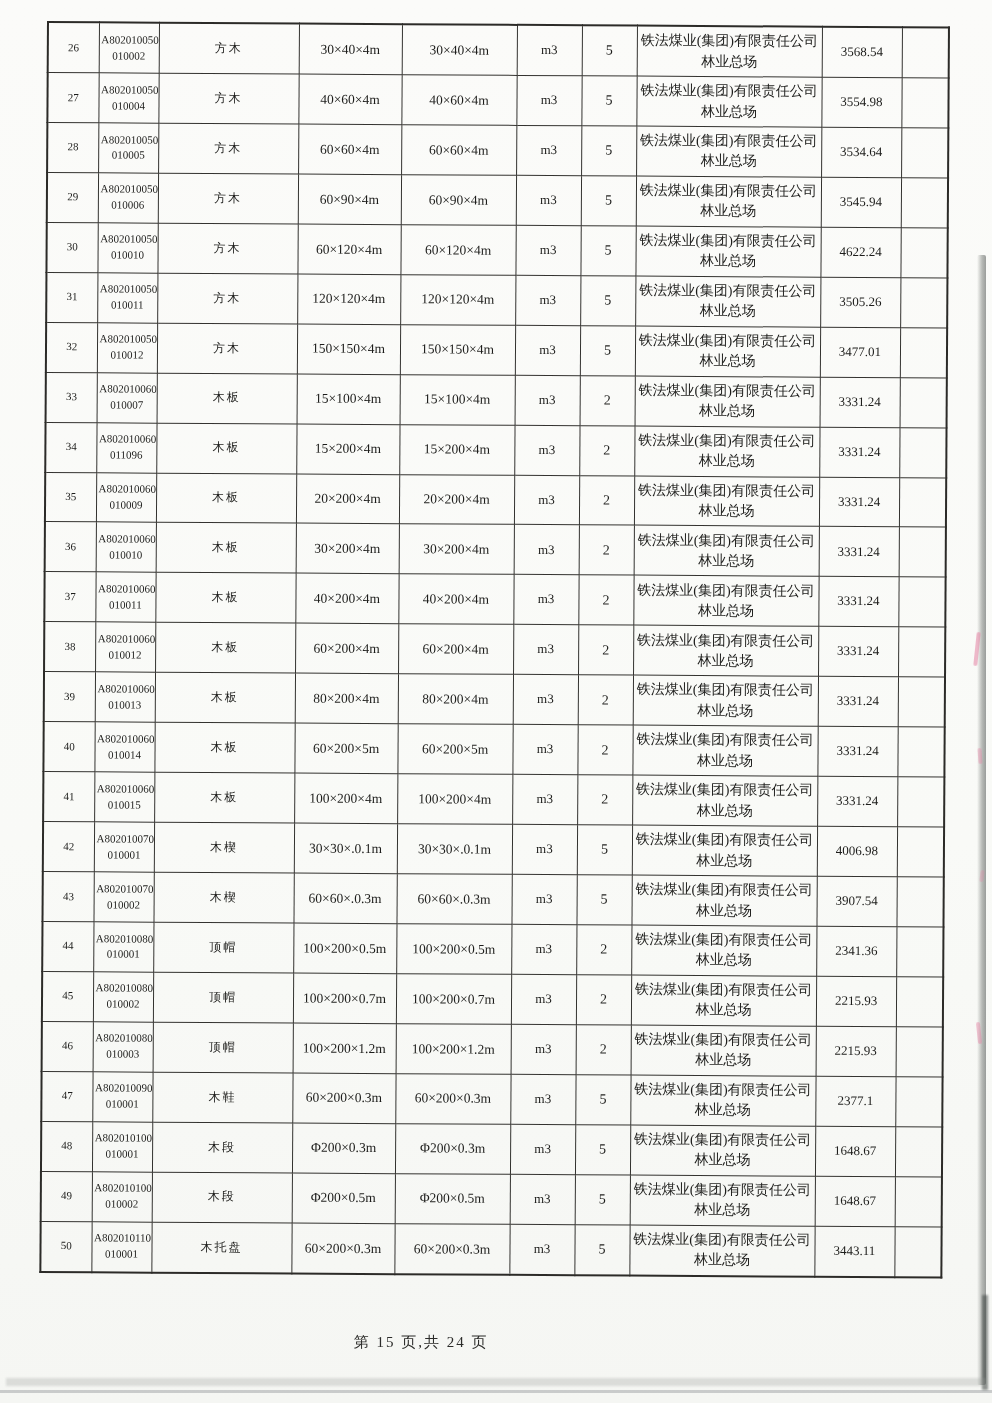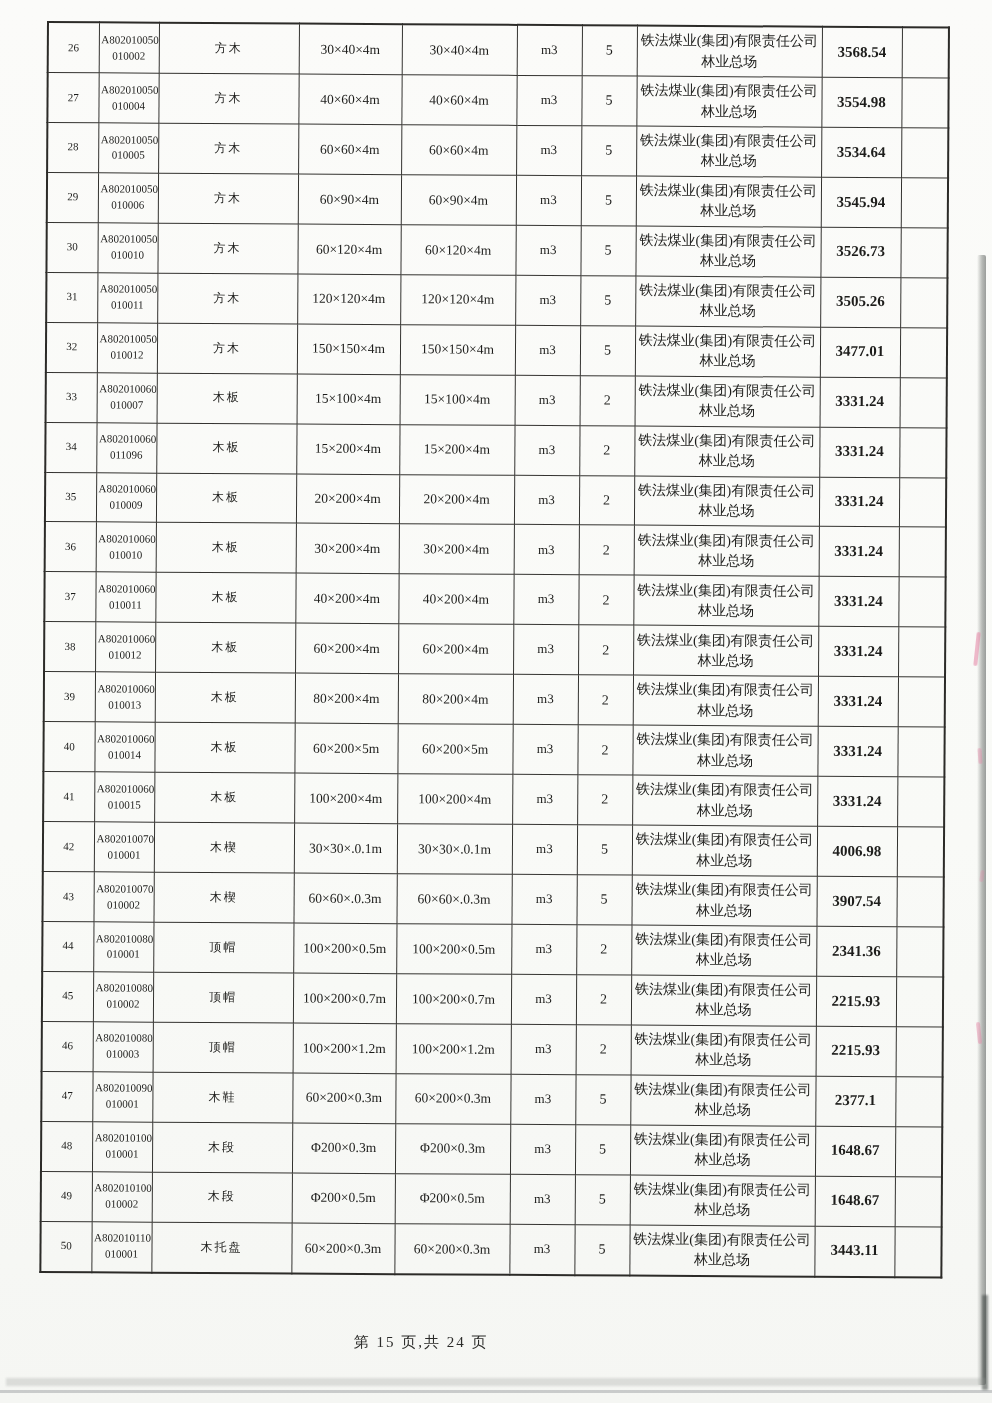--- a/index.html
+++ b/index.html
@@ -26,21 +26,21 @@
     line-height:1.45;
   }
   table.materials{border:2px solid #2c2b28;}
   td.c-no{font-size:11px;}
   td.c-code{font-size:11px;line-height:1.25;letter-spacing:0;color:#232321;}
   td.c-name{font-size:12px;letter-spacing:2px;}
   td.c-spec{font-size:13.5px;word-break:break-all;line-height:1.5;}
   td.c-unit{font-size:13px;}
   td.c-qty{font-size:14px;}
   td.c-supplier{font-size:14px;line-height:1.55;padding:0 7px;}
-  td.c-price{font-size:15px;font-weight:bold;}
+  td.c-price{font-size:13px;}
   td.c-note{font-size:13px;}
   .footer{
     position:absolute;left:0;top:1333px;width:842px;
     text-align:center;font-size:15px;letter-spacing:2px;color:#2b2b29;
   }
   
   .edge-right{
     position:absolute;left:977px;top:255px;width:9px;height:1130px;
     background:linear-gradient(90deg,rgba(120,125,120,0) 0%,rgba(105,110,105,.45) 55%,rgba(75,80,78,.55) 100%);
     border-radius:2px;pointer-events:none;
@@ -148,21 +148,21 @@
             <td class="c-code">
               <div>A802010050</div>
               <div>010010</div>
             </td>
             <td class="c-name">方木</td>
             <td class="c-spec">60×120×4m</td>
             <td class="c-spec">60×120×4m</td>
             <td class="c-unit">m3</td>
             <td class="c-qty">5</td>
             <td class="c-supplier">铁法煤业(集团)有限责任公司林业总场</td>
-            <td class="c-price">3526.73</td>
+            <td class="c-price">4622.24</td>
             <td class="c-note"></td>
           </tr>
           <tr>
             <td class="c-no">31</td>
             <td class="c-code">
               <div>A802010050</div>
               <div>010011</div>
             </td>
             <td class="c-name">方木</td>
             <td class="c-spec">120×120×4m</td>

